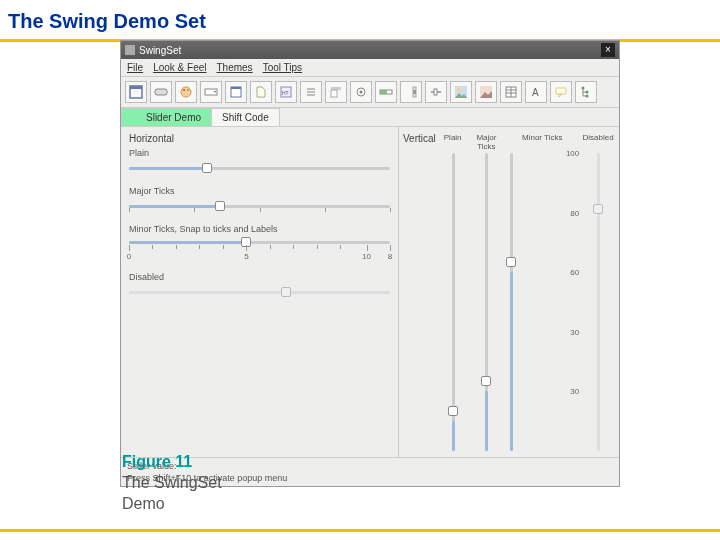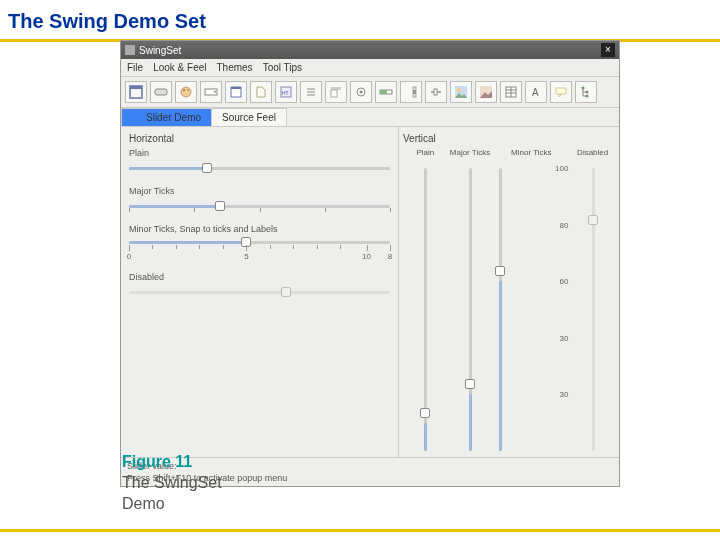--- a/index.html
+++ b/index.html
@@ -9,30 +9,30 @@
   .bottom-underline { position: absolute; bottom: 8px; left:0; right:0; height:3px; background:#f0c000; }
   .figure-area { position: absolute; left: 120px; top: 40px; }
   .figure-caption { position: absolute; left: 122px; top: 452px; font-size: 16px; color: #555; line-height:1.3; }
   .figure-caption .fignum { color: #009999; font-weight: bold; }
   .window { width: 500px; background: #e8e8e6; border: 1px solid #999; font-size: 10px; color:#333; }
   .titlebar { height: 18px; background: linear-gradient(#6b6b6b,#555); color:#fff; display:flex; align-items:center; padding:0 4px; }
   .titlebar .win-icon { width:10px; height:10px; background:#aaa; margin-right:4px; }
   .titlebar .win-title { flex:1; font-size:10px; }
   .titlebar .close { width:14px;height:14px;background:#222;color:#fff;text-align:center;line-height:13px;font-size:10px;}
   .menubar { display:flex; gap:10px; padding:3px 6px; background:#eeeeec; border-bottom:1px solid #ccc; font-size:10px; }
-  .menubar span { cursor:default; }
+  .menubar span { cursor:default;text-decoration:underline; }
   .toolbar { display:flex; gap:3px; padding:4px; background:#eeeeec; border-bottom:1px solid #ccc; flex-wrap:nowrap; align-items:center; }
   .tb-btn { width:22px; height:22px; border:1px solid #bbb; background:#f8f8f6; display:flex; align-items:center; justify-content:center; }
   .tb-btn svg { width:14px; height:14px; }
   .tabs { display:flex; background:#eeeeec; border-bottom:1px solid #ccc; font-size:10px; }
   .tab { padding:3px 10px; border:1px solid #ccc; border-bottom:none; background:#f6f6f4; margin-right:-1px; }
-  .tab.active { background:#3b82f6;padding-left:24px; }
+  .tab.active { background:#86efac;padding-left:24px; }
   .content { display:flex; background:#eeeeec; height: 330px; }
   .col-h { flex:1; padding:6px 8px; border-right:1px solid #ccc; }
-  .col-v { width:220px; padding:6px 4px; display:flex; flex-direction:column; }
+  .col-v { width:220px; padding:6px 4px; display:flex; flex-direction:row; }
   .section-label { font-size:10px; color:#444; margin-bottom:4px; }
   .slider-group { margin-bottom:10px; }
   .slider-label { font-size:9px; color:#555; margin-bottom:2px; }
   .hslider { position:relative; height:16px; }
   .hslider .track { position:absolute; top:7px; left:0; right:0; height:3px; background:#ccc; border-radius:2px; }
   .hslider .fill { position:absolute; top:7px; left:0; height:3px; background:#9db8d8; border-radius:2px; }
   .hslider .thumb { position:absolute; top:3px; width:10px; height:10px; background:#fff; border:1px solid #888; border-radius:2px; transform:translateX(-5px); }
   .hslider .tick { position:absolute; top:10px; width:1px; height:4px; background:#999; }
   .hslider .ticklabel { position:absolute; top:14px; font-size:8px; color:#666; transform:translateX(-50%); }
   .hslider.minor { height:26px; }
@@ -190,21 +190,21 @@
           <svg viewBox="0 0 14 14">
             <circle cx="4" cy="3" r="1.5" fill="#696"></circle>
             <circle cx="8" cy="7" r="1.5" fill="#696"></circle>
             <circle cx="8" cy="11" r="1.5" fill="#696"></circle>
             <path d="M4 3 v8 M4 7 h4 M4 11 h4" stroke="#888" fill="none"></path>
           </svg>
         </div>
     </div>
     <div class="tabs">
       <div class="tab active">Slider Demo</div>
-      <div class="tab">Source Feel</div>
+      <div class="tab">Shift Code</div>
     </div>
     <div class="content">
       <div class="col-h">
         <div class="section-label">Horizontal</div>
 
         <div class="slider-group">
           <div class="slider-label">Plain</div>
           <div class="hslider">
             <div class="track"></div>
               <div class="fill" style="width:30%"></div>

